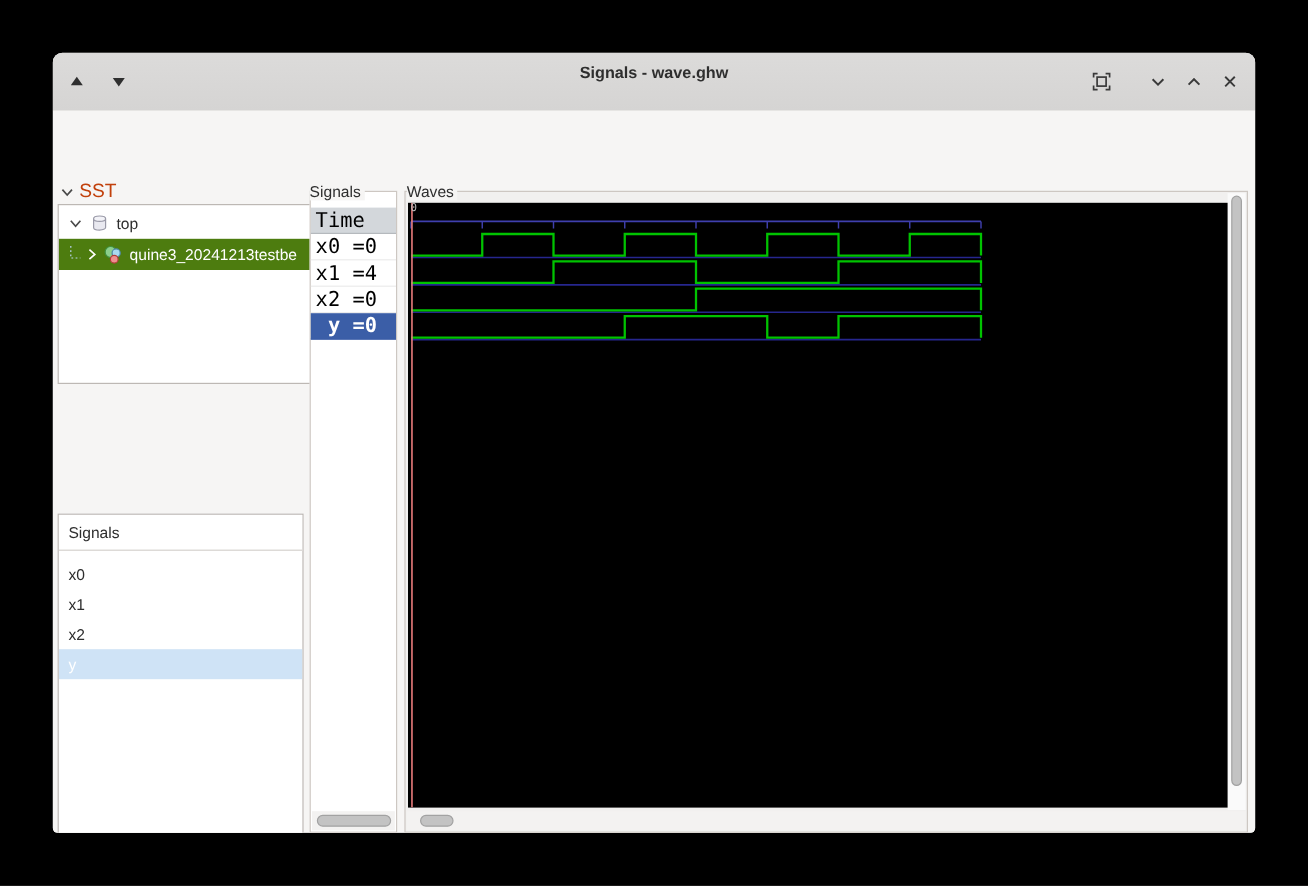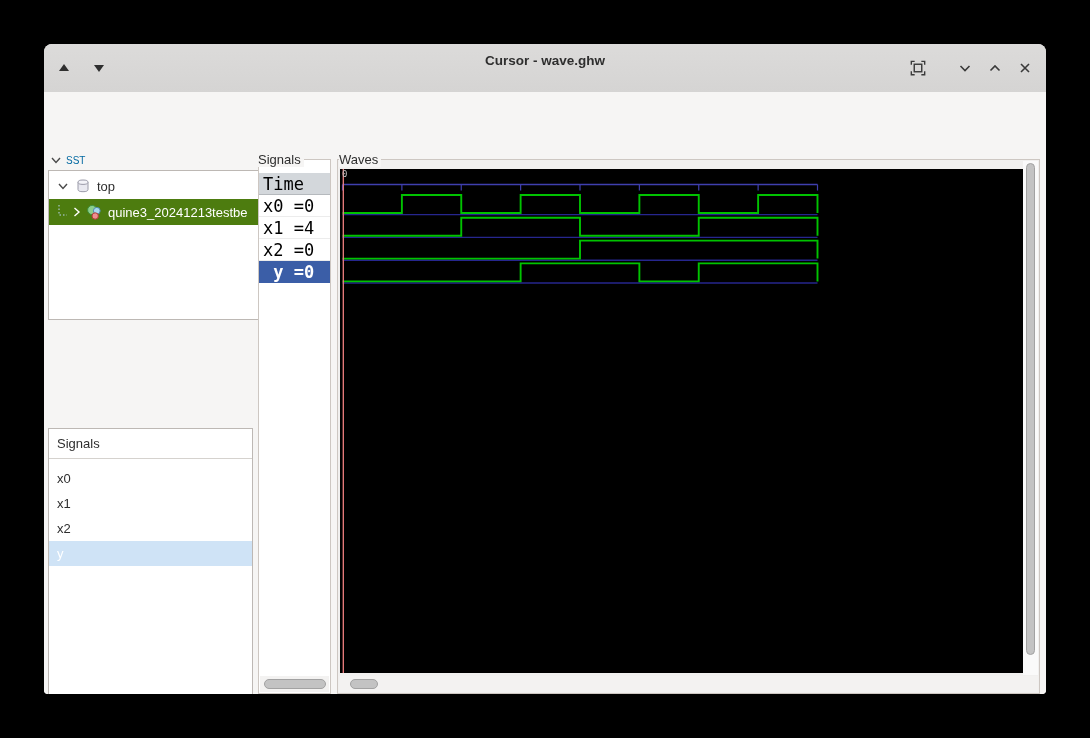--- a/index.html
+++ b/index.html
@@ -20,21 +20,21 @@
   .toolbar{position:absolute;left:0;top:48px;width:100%;height:58px;background:#f6f5f4;}
   .tool-btn{position:absolute;top:60px;width:34px;height:34px;background:transparent;border:none;
     padding:0;display:flex;align-items:center;justify-content:center;}
   .tool-label{position:absolute;top:70px;font-size:13.5px;color:#2e2e2e;}
   .tool-input{position:absolute;top:59px;height:37px;background:#fff;border:1px solid #cdc7c2;
     border-radius:4px;font-size:13.5px;color:#2e2e2e;padding:0 0 0 12px;box-sizing:border-box;outline:none;}
   
   .content{position:absolute;left:0;top:106px;right:0;bottom:0;background:#f6f5f4;}
   .panel-box{position:absolute;background:#fff;border:1px solid #bdb8b4;box-sizing:border-box;overflow:hidden;}
   .sst-header{position:absolute;left:6px;top:2px;height:16px;display:flex;align-items:center;gap:4px;}
-  .sst-header span{font-size:10px;color:#0369a1;}
+  .sst-header span{font-size:16px;color:#c2410c;}
   .tree-row{position:absolute;left:0;width:100%;height:26px;display:flex;align-items:center;}
   .tree-row.selected{background:#4d7c0f;color:#fff;}
   .tree-label{font-size:13px;color:#2e2e2e;white-space:nowrap;}
   .tree-row.selected .tree-label{color:#fff;}
   .list-header{position:absolute;left:0;top:0;width:100%;height:30px;line-height:30px;
     border-bottom:1px solid #d5d2ce;font-size:13px;color:#2e2e2e;padding-left:8px;box-sizing:border-box;background:#fff;}
   .list-row{position:absolute;left:0;width:100%;height:25px;line-height:25px;font-size:13px;
     color:#2e2e2e;padding-left:8px;box-sizing:border-box;}
   .list-row.selected{background:#cfe3f6;color:#fff;}
   
@@ -63,21 +63,21 @@
     <button class="tb-btn" style="left:7px;">
       <svg width="12" height="10" viewBox="0 0 12 10">
             <path d="M6 1 L11 8 L1 8 Z" fill="#2f2f2f"></path>
           </svg>
     </button>
     <button class="tb-btn" style="left:42px;">
       <svg width="12" height="10" viewBox="0 0 12 10">
             <path d="M1 2 L11 2 L6 9 Z" fill="#2f2f2f"></path>
           </svg>
     </button>
-    <div class="tb-title">Cursor - wave.ghw</div>
+    <div class="tb-title">Signals - wave.ghw</div>
     <button class="tb-btn" style="left:861px;">
       <svg width="20" height="20" viewBox="0 0 24 24" fill="none" stroke="#3a3a3a" stroke-width="1.7">
         <rect x="7.5" y="7.5" width="9" height="9"></rect>
         <path d="M4 8 V4 H8 M16 4 H20 V8 M20 16 V20 H16 M8 20 H4 V16"></path>
       </svg>
     </button>
     <button class="tb-btn" style="left:908px;">
       <svg width="16" height="16" viewBox="0 0 16 16" fill="none" stroke="#3a3a3a" stroke-width="1.6">
             <path d="M3.5 6 L8 10.5 L12.5 6"></path>
           </svg>

